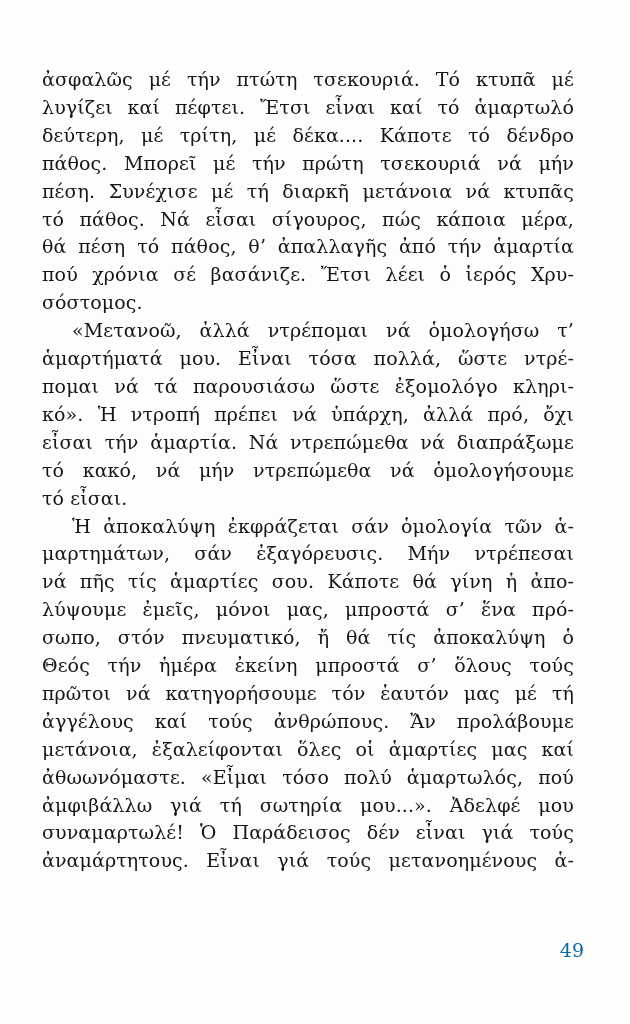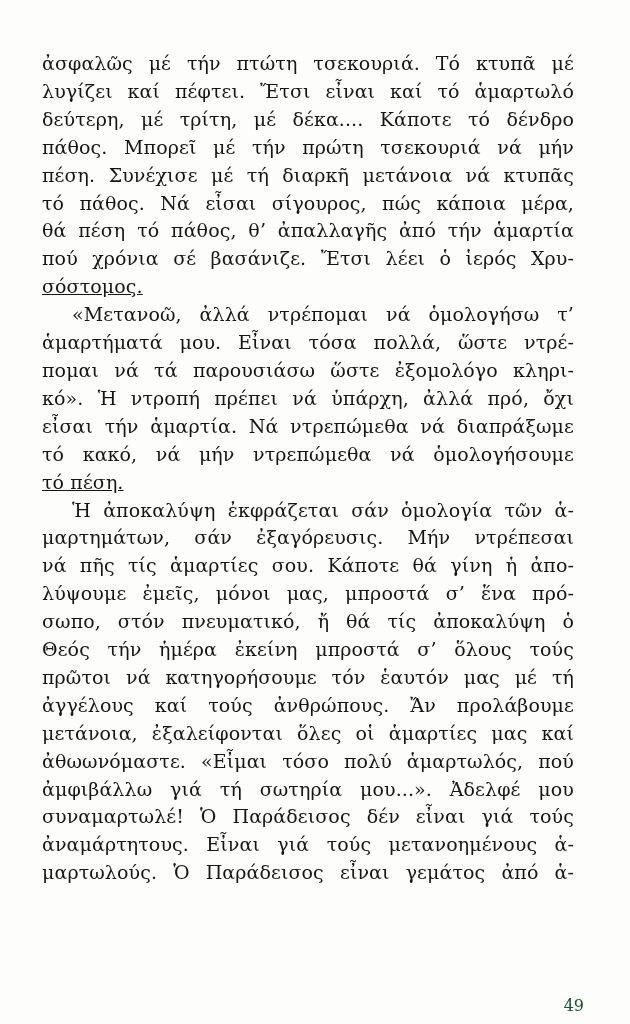--- a/index.html
+++ b/index.html
@@ -16,45 +16,44 @@
     color: #161616;
   }
   .page {
     position: absolute;
     inset: 0;
     background: #fdfdfc;
   }
   .page-body-text {
     position: absolute;
     left: 42px;
-    top: 50px;
+    top: 66px;
     width: 532px;
     font-size: 19px;
     line-height: 27.9px;
     letter-spacing: 0.1px;
   }
   .line {
     text-align: justify;
     text-align-last: justify;
     white-space: nowrap;
   }
   .line.pend {
     text-align-last: left;
-    text-decoration: underline;
   }
   .line.indent {
     text-indent: 30px;
   }
   .page-number {
     position: absolute;
-    top: 994px;
+    top: 938px;
     right: 46px;
-    font-size: 16px;
+    font-size: 19px;
     line-height: 24px;
-    color: #14532d;
+    color: #0369a1;
   }
 </style>
 </head>
 <body>
 
 <div class="page">
   <div class="page-body-text">
       <div class="line">ἀσφαλῶς μέ τήν πτώτη τσεκουριά. Τό κτυπᾶ μέ</div>
       <div class="line">λυγίζει καί πέφτει. Ἔτσι εἶναι καί τό ἁμαρτωλό</div>
       <div class="line">δεύτερη, μέ τρίτη, μέ δέκα.... Κάποτε τό δένδρο</div>
@@ -63,30 +62,29 @@
       <div class="line">τό πάθος. Νά εἶσαι σίγουρος, πώς κάποια μέρα,</div>
       <div class="line">θά πέση τό πάθος, θ’ ἀπαλλαγῆς ἀπό τήν ἁμαρτία</div>
       <div class="line">πού χρόνια σέ βασάνιζε. Ἔτσι λέει ὁ ἱερός Χρυ-</div>
       <div class="line pend">σόστομος.</div>
       <div class="line indent">«Μετανοῶ, ἀλλά ντρέπομαι νά ὁμολογήσω τ’</div>
       <div class="line">ἁμαρτήματά μου. Εἶναι τόσα πολλά, ὥστε ντρέ-</div>
       <div class="line">πομαι νά τά παρουσιάσω ὥστε ἐξομολόγο κληρι-</div>
       <div class="line">κό». Ἡ ντροπή πρέπει νά ὑπάρχη, ἀλλά πρό, ὄχι</div>
       <div class="line">εἶσαι τήν ἁμαρτία. Νά ντρεπώμεθα νά διαπράξωμε</div>
       <div class="line">τό κακό, νά μήν ντρεπώμεθα νά ὁμολογήσουμε</div>
-      <div class="line pend">τό πέση.</div>
+      <div class="line pend">τό εἶσαι.</div>
       <div class="line indent">Ἡ ἀποκαλύψη ἐκφράζεται σάν ὁμολογία τῶν ἁ-</div>
       <div class="line">μαρτημάτων, σάν ἐξαγόρευσις. Μήν ντρέπεσαι</div>
       <div class="line">νά πῆς τίς ἁμαρτίες σου. Κάποτε θά γίνη ἡ ἀπο-</div>
       <div class="line">λύψουμε ἐμεῖς, μόνοι μας, μπροστά σ’ ἕνα πρό-</div>
       <div class="line">σωπο, στόν πνευματικό, ἤ θά τίς ἀποκαλύψη ὁ</div>
       <div class="line">Θεός τήν ἡμέρα ἐκείνη μπροστά σ’ ὅλους τούς</div>
       <div class="line">πρῶτοι νά κατηγορήσουμε τόν ἑαυτόν μας μέ τή</div>
       <div class="line">ἀγγέλους καί τούς ἀνθρώπους. Ἄν προλάβουμε</div>
       <div class="line">μετάνοια, ἐξαλείφονται ὅλες οἱ ἁμαρτίες μας καί</div>
       <div class="line">ἀθωωνόμαστε. «Εἶμαι τόσο πολύ ἁμαρτωλός, πού</div>
       <div class="line">ἀμφιβάλλω γιά τή σωτηρία μου...». Ἀδελφέ μου</div>
       <div class="line">συναμαρτωλέ! Ὁ Παράδεισος δέν εἶναι γιά τούς</div>
       <div class="line">ἀναμάρτητους. Εἶναι γιά τούς μετανοημένους ἁ-</div>
-      <div class="line">μαρτωλούς. Ὁ Παράδεισος εἶναι γεμάτος ἀπό ἁ-</div>
     </div>
   <div class="page-number">49</div>
 </div>
 
 </body></html>

